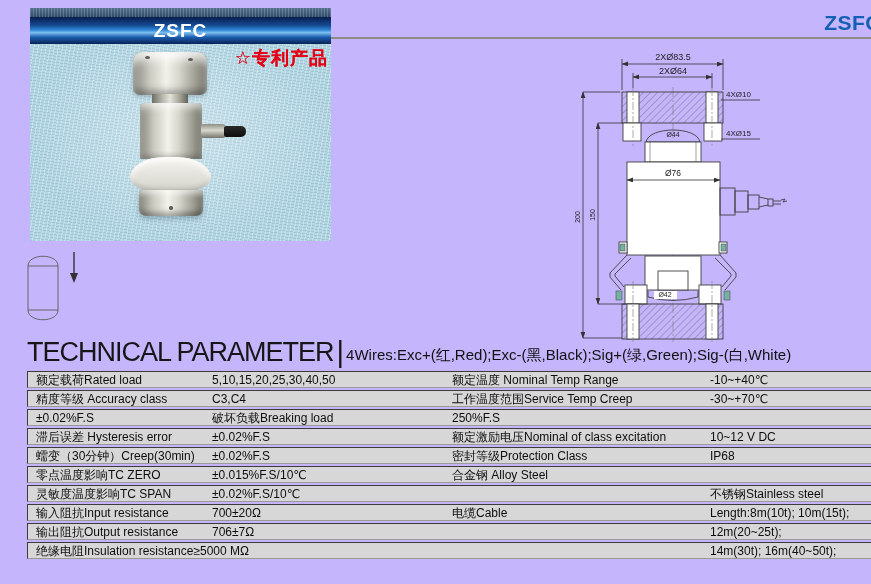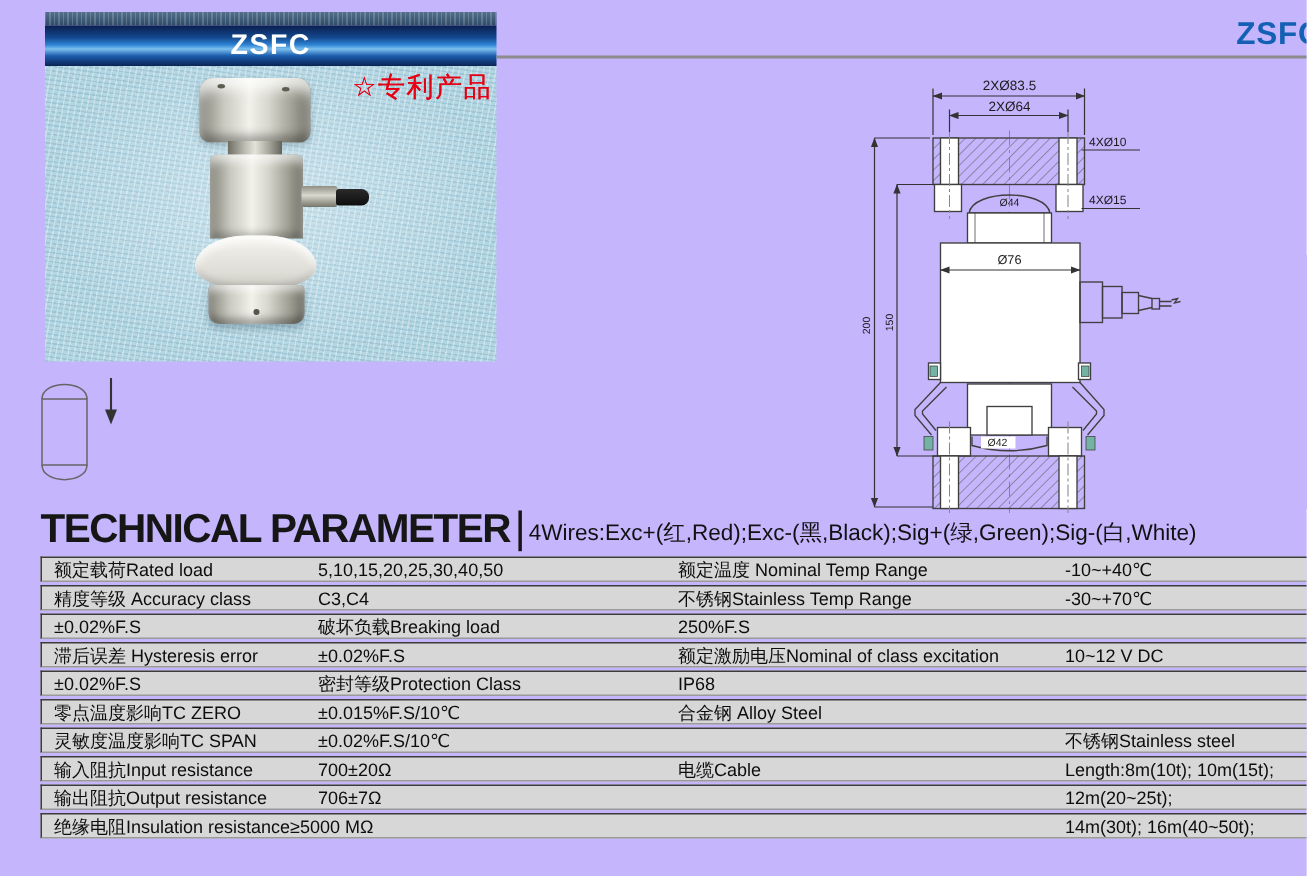--- a/index.html
+++ b/index.html
@@ -11,21 +11,21 @@
   .photo-topstrip{height:9px;background:linear-gradient(180deg,#52708c,#34506c);
     background-image:repeating-linear-gradient(90deg,rgba(255,255,255,.18) 0 1px,rgba(0,0,0,0) 1px 3px),linear-gradient(180deg,#52708c,#2e4a66);}
   .banner{height:27px;display:flex;align-items:center;justify-content:center;
     background:linear-gradient(180deg,#0a1e4e 0%,#14498f 30%,#2f85d6 48%,#7cc0ee 58%,#1b5cae 75%,#0a2354 100%);}
   .banner span{color:#ffffff;font-size:19px;font-weight:bold;letter-spacing:1px;}
   .photo-body{position:relative;height:197px;background-color:#b3d6e3;overflow:hidden;
     background-image:
       radial-gradient(ellipse at 50% 45%,rgba(255,255,255,.35),rgba(0,0,0,0) 70%),
       repeating-linear-gradient(100deg,rgba(255,255,255,.30) 0 1px,rgba(0,0,0,0) 1px 4px),
       repeating-linear-gradient(8deg,rgba(90,140,165,.22) 0 1px,rgba(0,0,0,0) 1px 3px);}
-  .patent{position:absolute;top:2px;right:3px;color:#e60013;font-size:18px;font-weight:normal;letter-spacing:1px;text-shadow:0 0 0 #e60013;text-align:right;}
+  .patent{position:absolute;top:2px;right:3px;color:#e60013;font-size:18px;font-weight:bold;letter-spacing:1px;text-shadow:0 0 0 #e60013;text-align:right;}
 
   
   .metal{background:linear-gradient(90deg,#84847a 0%,#c9c9c0 22%,#f2f1ea 45%,#d8d7ce 62%,#9d9d92 85%,#6f6f65 100%);}
   .cap{position:absolute;left:103px;top:8px;width:74px;height:43px;border-radius:9px 9px 7px 7px;
     box-shadow:inset 0 8px 8px rgba(255,255,255,.75),inset 0 -5px 6px rgba(0,0,0,.30),0 2px 4px rgba(40,70,90,.25);}
   .screw{position:absolute;width:5px;height:3px;border-radius:50%;background:#5d5d52;}
   .screw.s1{left:12px;top:4px;} .screw.s2{left:55px;top:6px;}
   .neck{position:absolute;left:122px;top:50px;width:36px;height:10px;
     background:linear-gradient(90deg,#6e6e64,#b9b9af 30%,#e4e3da 50%,#a8a89d 75%,#63635a);}
   .pbody{position:absolute;left:110px;top:59px;width:62px;height:56px;border-radius:4px 4px 0 0;
@@ -46,21 +46,21 @@
   .model-right{position:absolute;top:11px;right:10px;color:#1460b4;font-size:21px;font-weight:bold;letter-spacing:.5px;}
   .hline{position:absolute;top:37px;left:331px;right:0;height:2px;background:#8c8c8c;}
 
   
   .sketch{position:absolute;left:16px;top:246px;}
   .drawing{position:absolute;left:570px;top:45px;}
   svg text{font-family:"Liberation Sans","DejaVu Sans",sans-serif;fill:#1c1c1c;}
 
   
   .heading-row{position:absolute;left:27px;top:337px;display:flex;align-items:flex-end;white-space:nowrap;}
-  .h1{font-size:27px;color:#161616;letter-spacing:-1px;line-height:30px;font-weight:bold;}
+  .h1{font-size:27px;color:#161616;letter-spacing:-1px;line-height:30px;}
   .hsep{font-size:29px;font-weight:300;color:#161616;margin:0 2px 0 3px;line-height:30px;}
   .wires{font-size:15px;color:#111;padding-bottom:2px;}
 
   
   .ptable{position:absolute;left:27px;top:371px;width:868px;}
   .trow{display:grid;grid-template-columns:176px 240px 258px 1fr;align-items:center;
     height:15px;background:#d7d7d7;border:1px solid #3c3c3c;border-bottom-color:#9a9a9a;
     margin-bottom:2px;padding-left:8px;}
   .cell{font-size:12px;line-height:1;color:#0d0d0d;white-space:nowrap;overflow:visible;}
 </style>
@@ -210,35 +210,36 @@
   <div class="ptable" id="param-table">
       <div class="trow">
         <span class="cell l1">额定载荷Rated load</span>
         <span class="cell v1">5,10,15,20,25,30,40,50</span>
         <span class="cell l2">额定温度 Nominal Temp Range</span>
         <span class="cell v2">-10~+40℃</span>
       </div>
       <div class="trow">
         <span class="cell l1">精度等级 Accuracy class</span>
         <span class="cell v1">C3,C4</span>
-        <span class="cell l2">不锈钢Stainless Temp Range</span>
+        <span class="cell l2">工作温度范围Service Temp Creep</span>
         <span class="cell v2">-30~+70℃</span>
       </div>
       <div class="trow">
         <span class="cell v1">±0.02%F.S</span>
         <span class="cell l2">破坏负载Breaking load</span>
         <span class="cell v2">250%F.S</span>
       </div>
       <div class="trow">
         <span class="cell l1">滞后误差 Hysteresis error</span>
         <span class="cell v1">±0.02%F.S</span>
         <span class="cell l2">额定激励电压Nominal of class excitation</span>
         <span class="cell v2">10~12 V DC</span>
       </div>
       <div class="trow">
+        <span class="cell l1">蠕变（30分钟）Creep(30min)</span>
         <span class="cell v1">±0.02%F.S</span>
         <span class="cell l2">密封等级Protection Class</span>
         <span class="cell v2">IP68</span>
       </div>
       <div class="trow">
         <span class="cell l1">零点温度影响TC ZERO</span>
         <span class="cell v1">±0.015%F.S/10℃</span>
         <span class="cell v2">合金钢 Alloy Steel</span>
       </div>
       <div class="trow">

